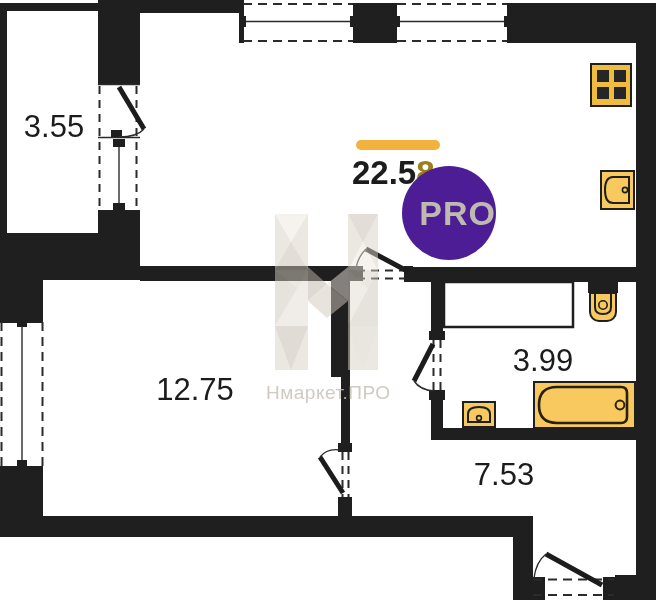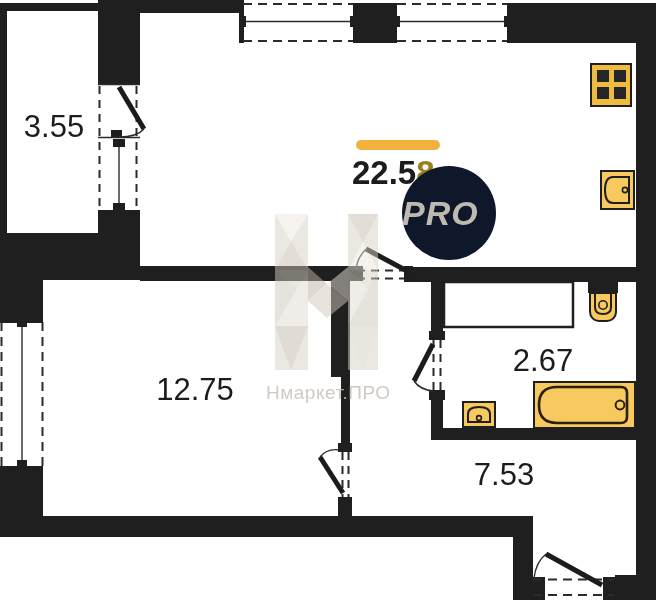--- a/index.html
+++ b/index.html
@@ -17,21 +17,21 @@
     position:absolute;left:352px;top:155px;width:120px;
     font-size:33px;line-height:36px;font-weight:700;color:#1c1c1c;
   }
   .total-number .accent{color:#9A7F1E;}
   .accent-bar{
     position:absolute;left:356px;top:140px;width:84px;height:10px;
     border-radius:5px;background:#F3B23E;
   }
   .pro-badge{
     position:absolute;left:402px;top:166px;width:94px;height:94px;border-radius:50%;
-    background:#0f172a;display:flex;align-items:center;justify-content:flex-start;font-style:italic;
+    background:#4c1d95;display:flex;align-items:center;justify-content:flex-end;
   }
   .pro-badge span{
     font-size:34px;font-weight:600;letter-spacing:1px;color:#BFBAB0;
   }
   .fixture{position:absolute;box-sizing:border-box;background:#F7C95F;border:2px solid #1f1f1f;}
   .stove{left:590px;top:63px;width:42px;height:44px;background:#EFBC3F;}
   .burner{position:absolute;width:12px;height:12px;background:#262626;}
   .toilet-tank{position:absolute;left:588px;top:280px;width:30px;height:13px;background:#1f1f1f;}
   .toilet-body{left:589px;top:292px;width:28px;height:30px;border-radius:0 0 10px 10px;}
   .kitchen-sink{left:600px;top:170px;width:35px;height:40px;}
@@ -198,21 +198,21 @@
     <polygon points="106,58 106,114 76,114" fill="#cfc8bb"></polygon>
     <polygon points="76,114 106,114 91,158" fill="#d4cec2"></polygon>
     <polygon points="36,55 55,72 36,89" fill="#beb5a6"></polygon>
     <polygon points="76,55 55,72 76,89" fill="#e8e3da"></polygon>
     <polygon points="36,89 55,72 76,89 55,106" fill="#d2cbbd"></polygon>
   </svg>
   <div class="watermark-text">Нмаркет.ПРО</div>
 
   <div class="room-label" style="left:-6px;top:109px">3.55</div>
   <div class="room-label" style="left:135px;top:372px">12.75</div>
-  <div class="room-label" style="left:483px;top:343px">2.67</div>
+  <div class="room-label" style="left:483px;top:343px">3.99</div>
   <div class="room-label" style="left:444px;top:457px">7.53</div>
 
   <div class="accent-bar"></div>
   <div class="total-number"><span>22.5</span><span class="accent">8</span></div>
   <div class="pro-badge">
     <span>PRO</span>
   </div>
 
 </div>
 

